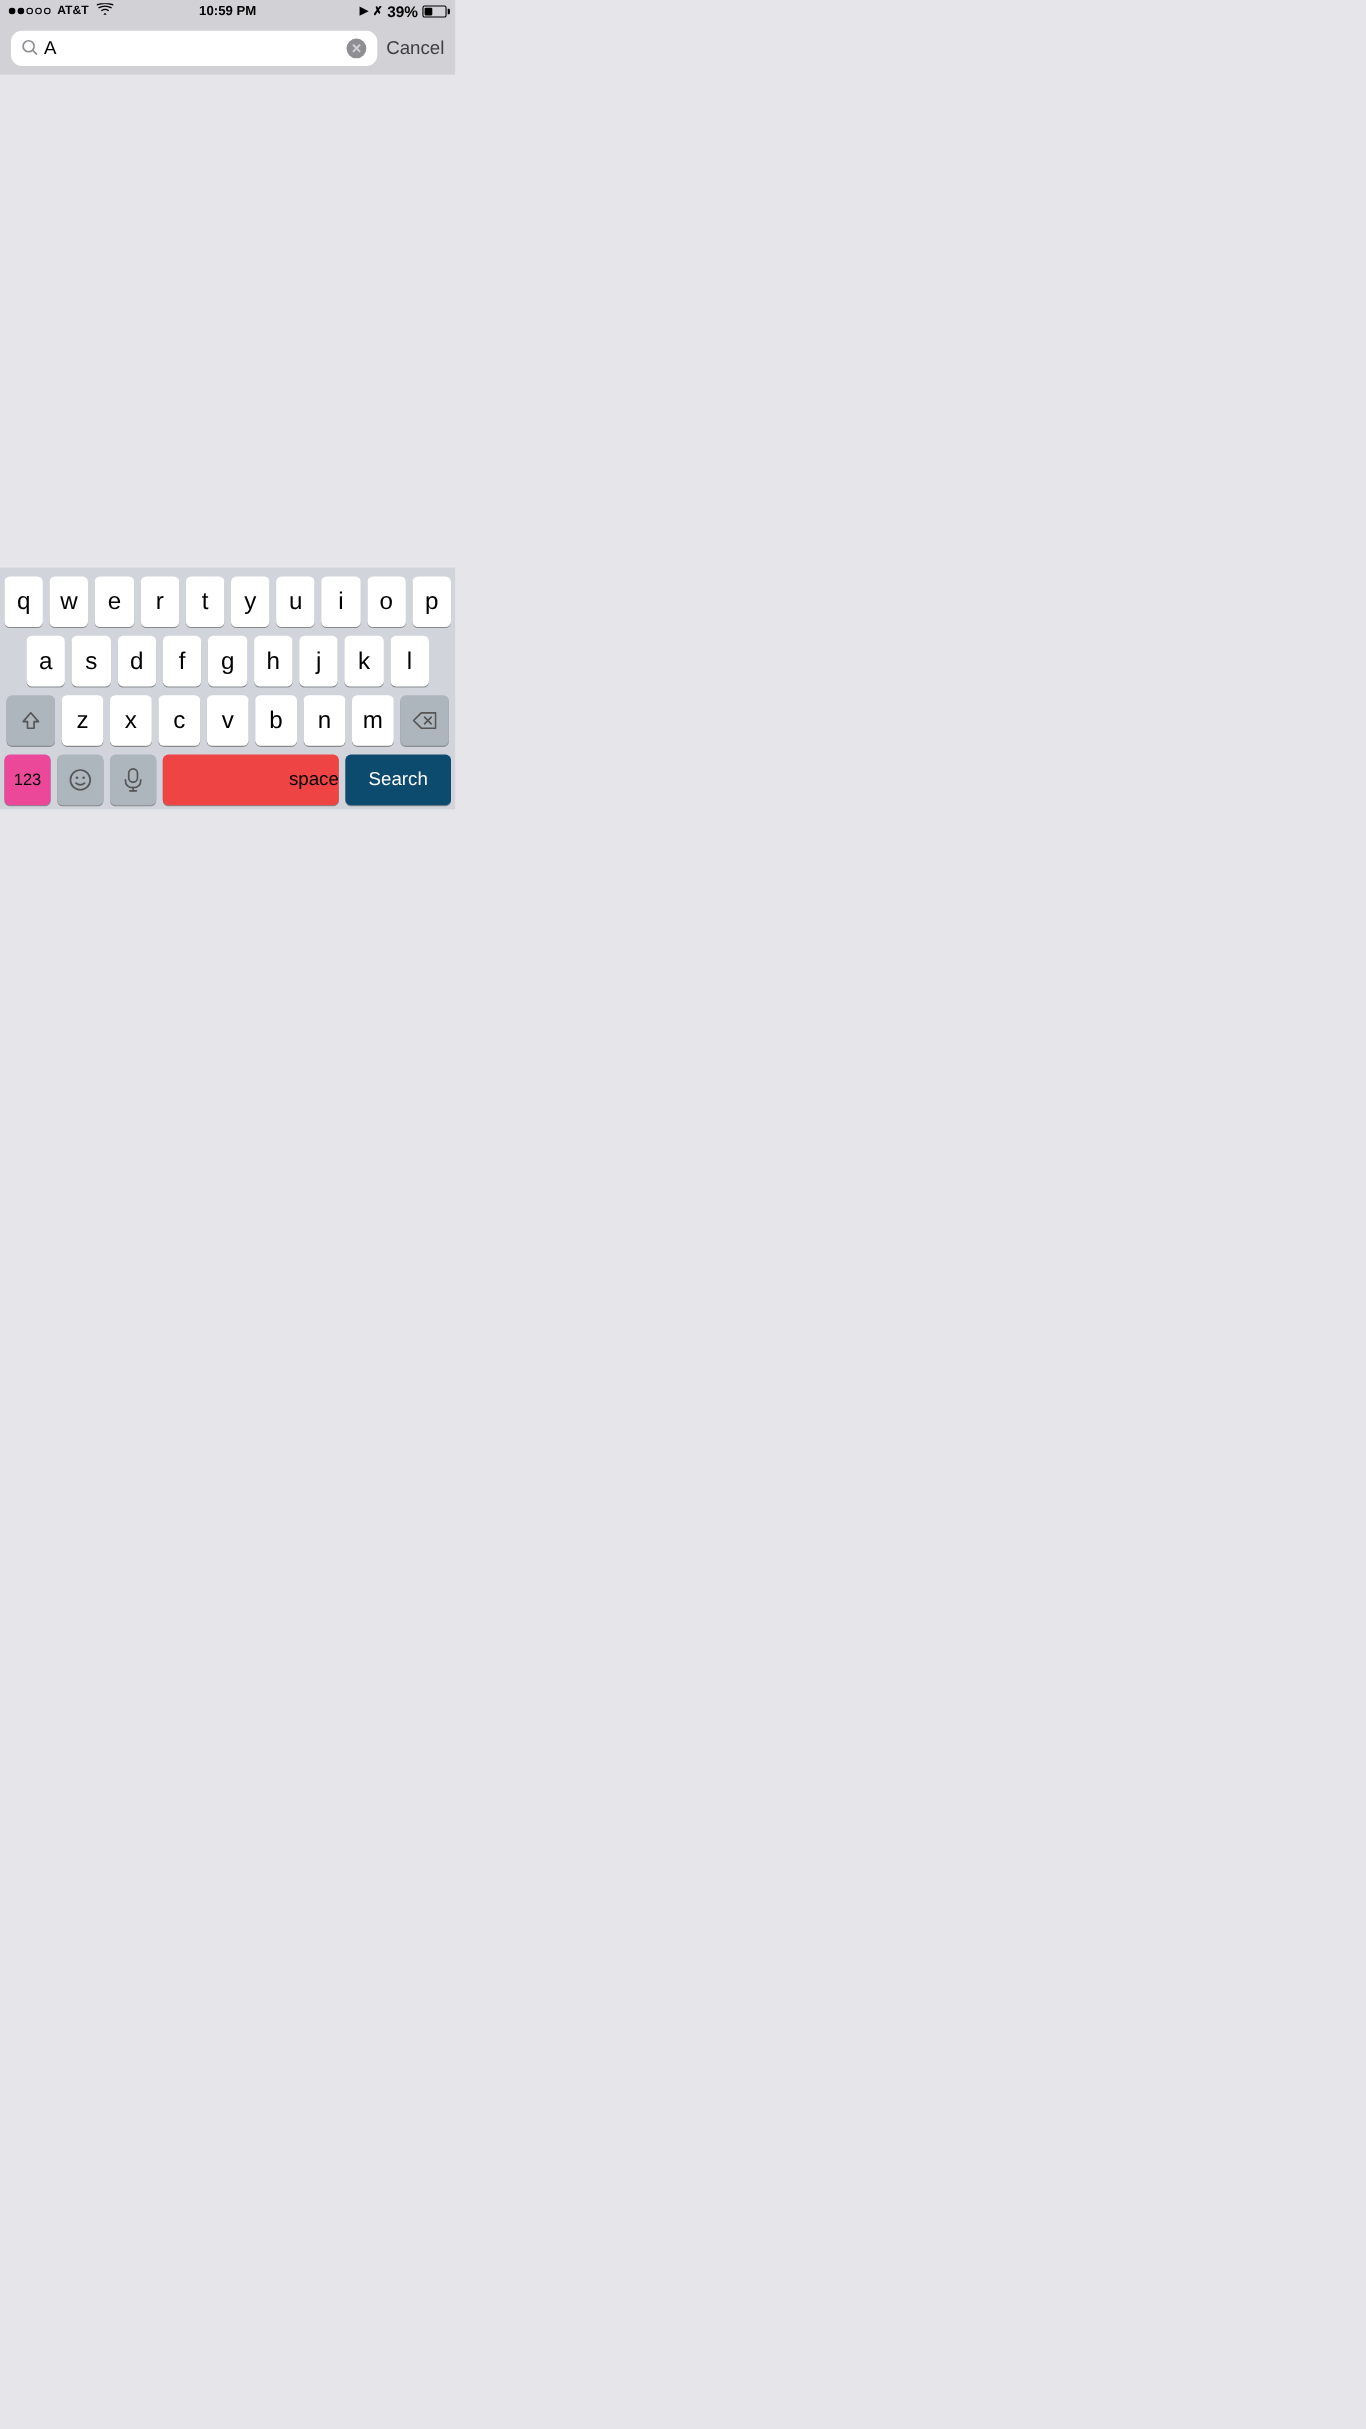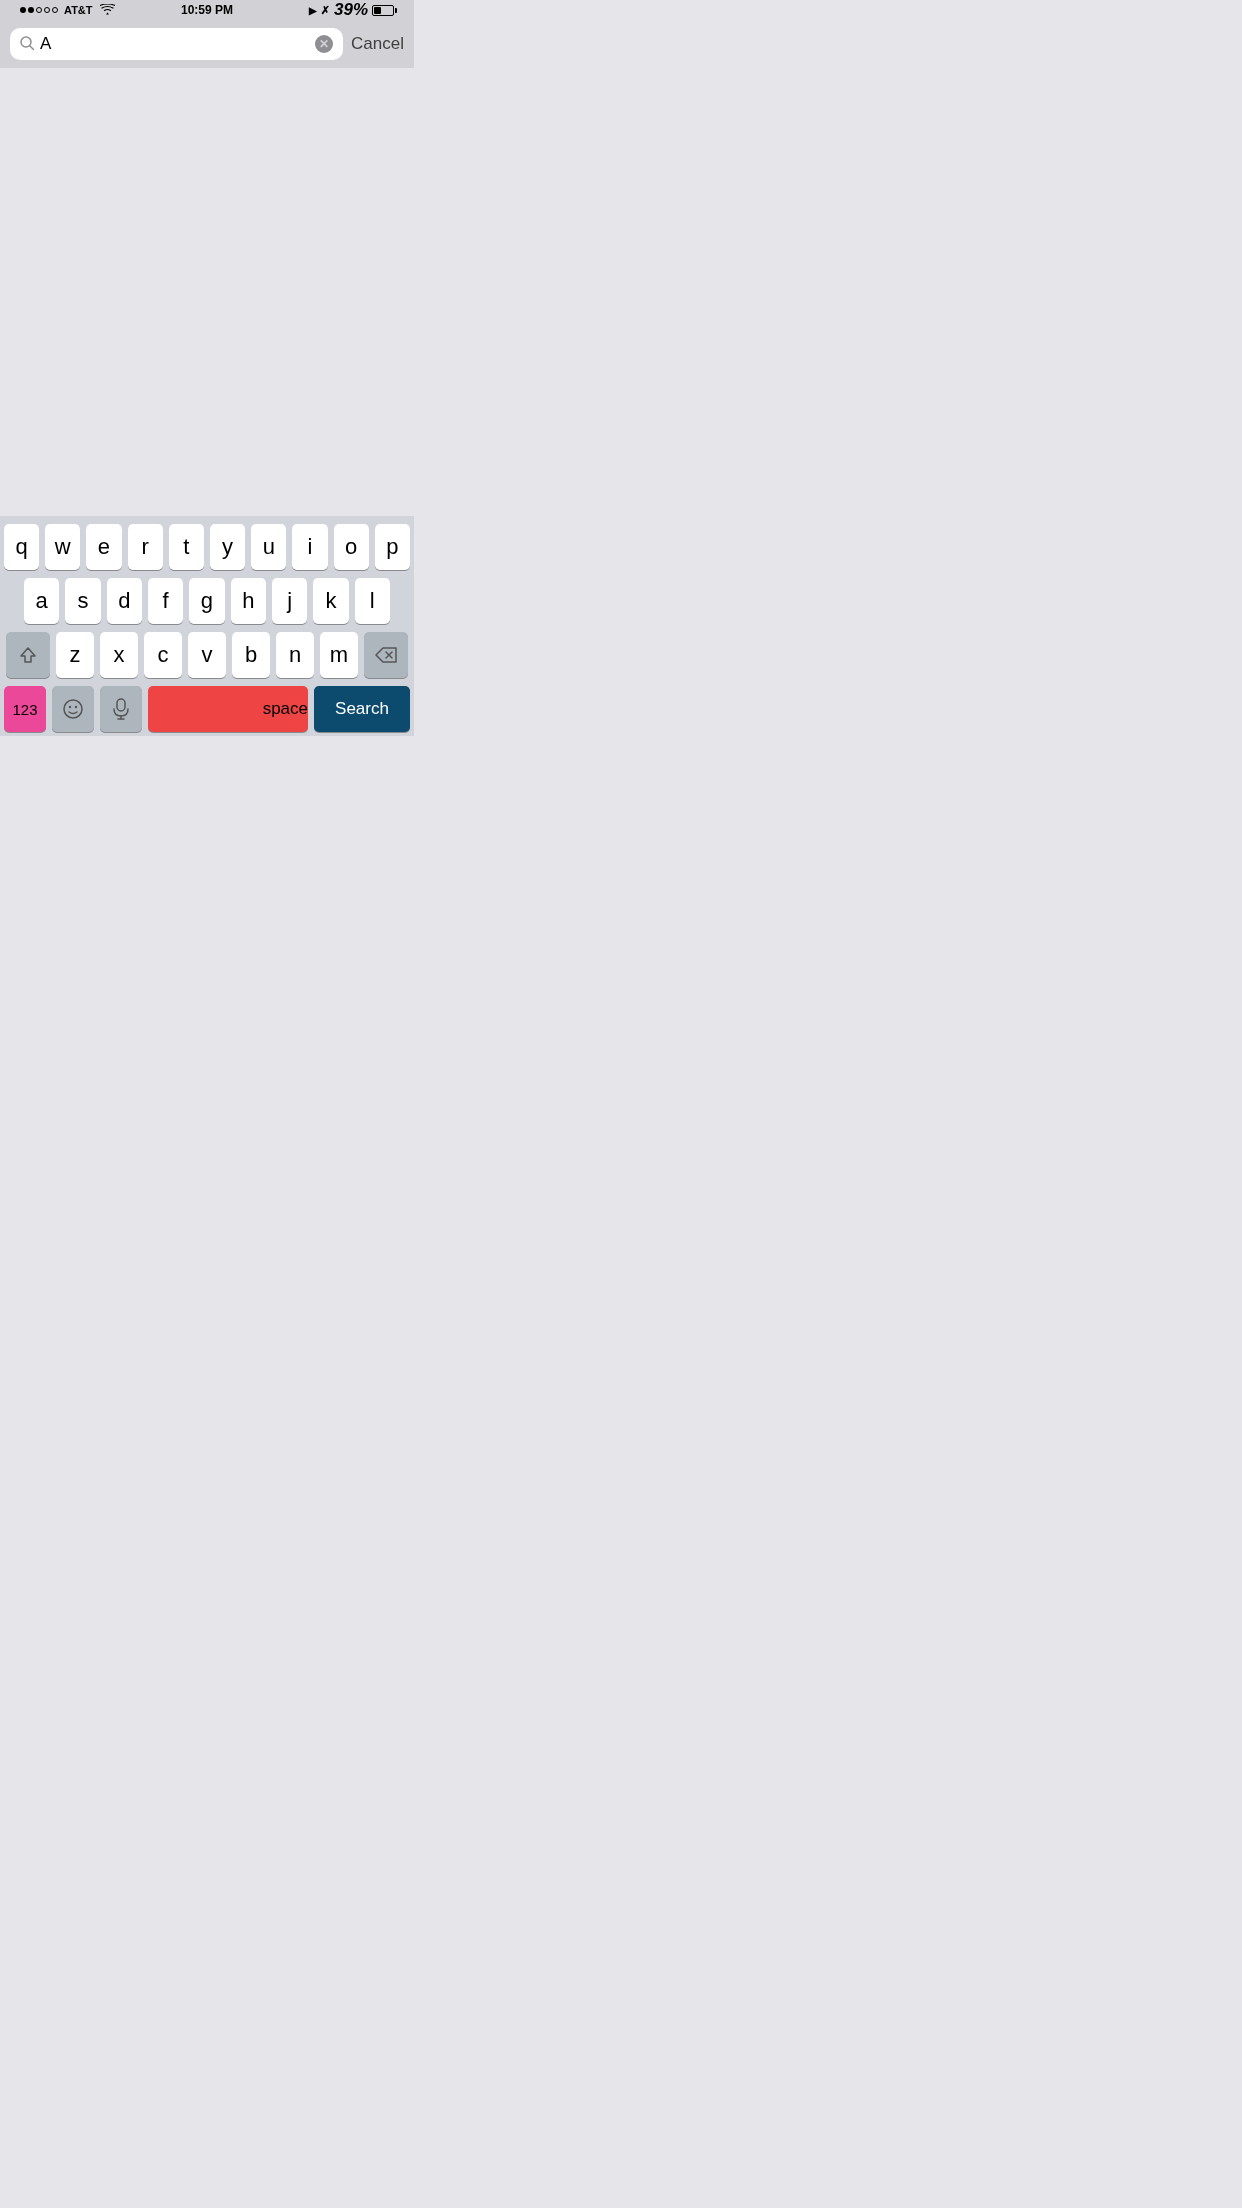--- a/index.html
+++ b/index.html
@@ -14,21 +14,21 @@
       position: relative;
     }
 
     
     .status-bar {
       height: 20px;
       background: #d1d1d6;
       display: flex;
       align-items: center;
       justify-content: space-between;
-      padding: 0 20px;
+      padding: 0 8px;
       font-size: 11px;
       font-weight: 600;
     }
 
     .status-left {
       display: flex;
       align-items: center;
       gap: 4px;
     }
 
@@ -294,21 +294,21 @@
         <path d="M0 1.5 Q7.5 -1.5 15 1.5" fill="none" stroke="#000" stroke-width="1.2" stroke-linecap="round"></path>
       </svg>
     </span>
   </div>
   <div class="status-center">10:59 PM</div>
   <div class="status-right">
 
     <span style="font-size:10px;">▶</span>
 
     <span style="font-size:11px; font-weight:bold;">✗</span>
-    <span style="font-size:17px;font-style:italic;">39%</span>
+    <span style="font-size:14px;">39%</span>
     <div class="battery-container">
       <div class="battery-icon">
         <div class="battery-fill"></div>
       </div>
     </div>
   </div>
 </div>
 
 <div class="search-bar">
   <div class="search-input-container">

